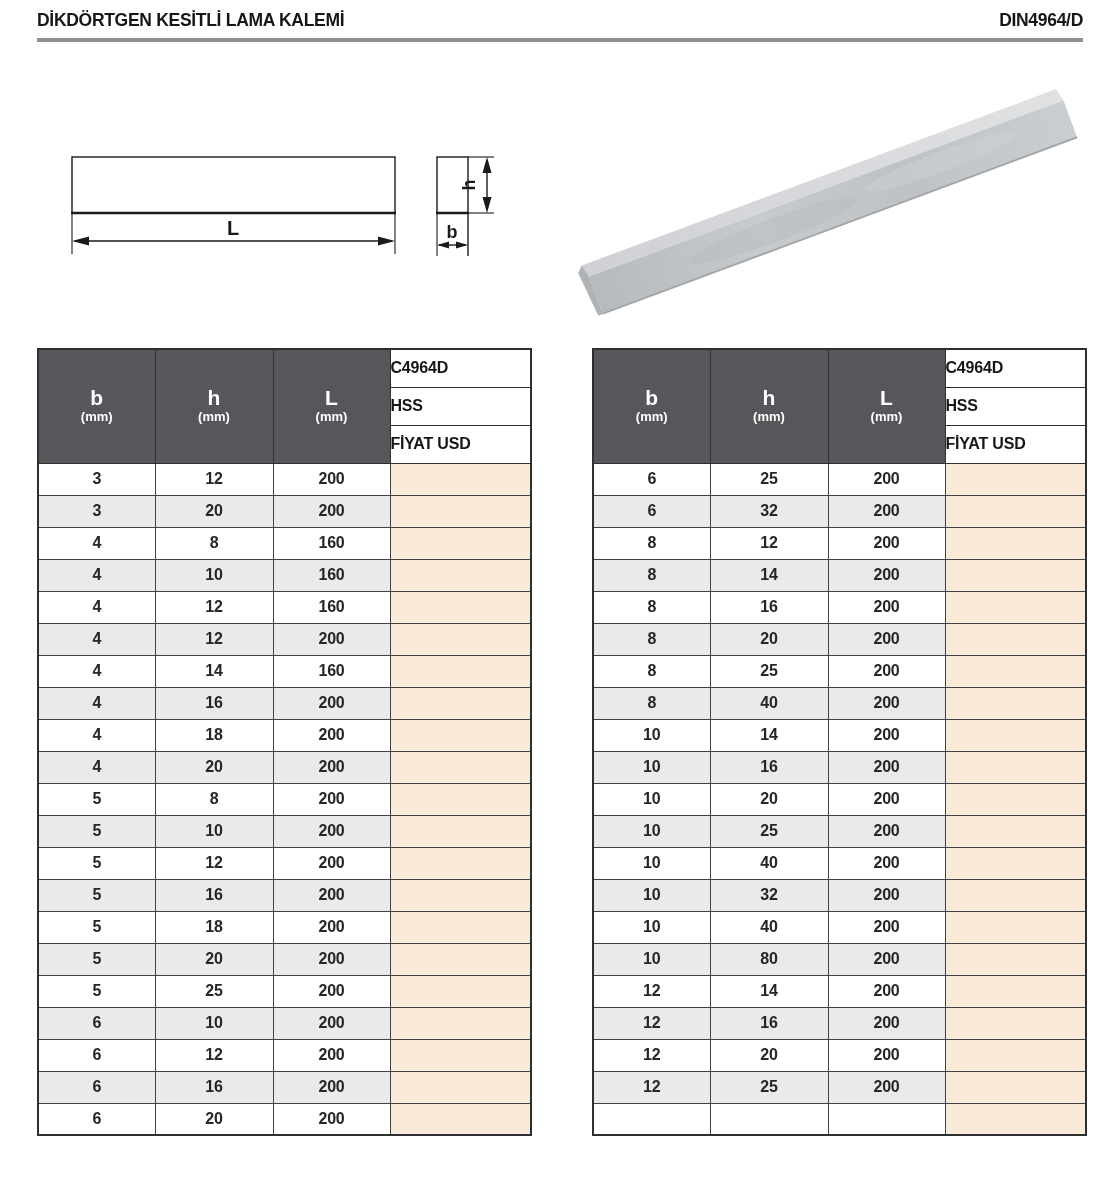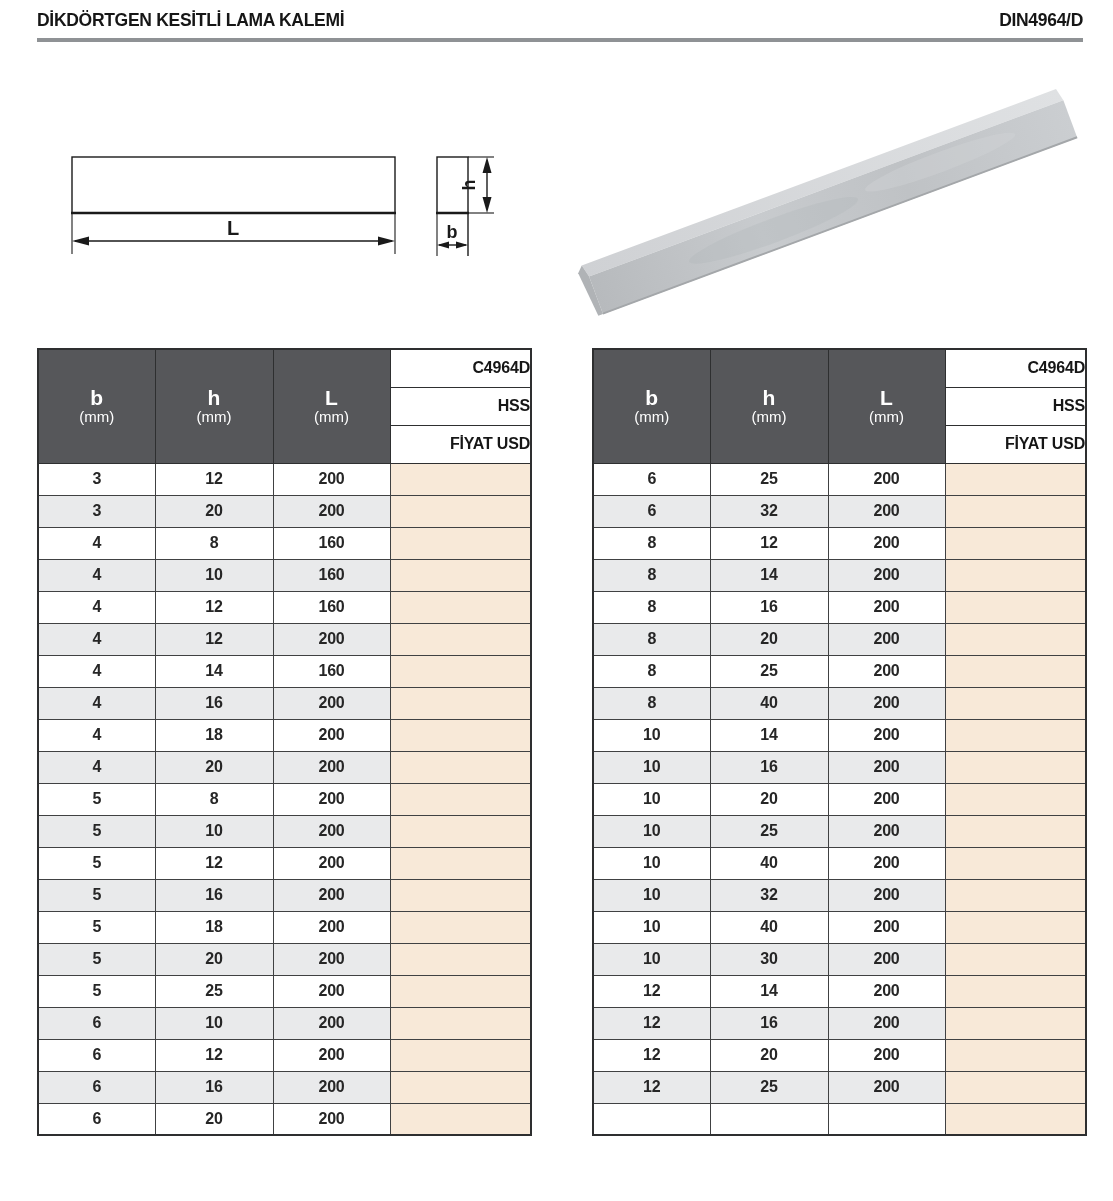--- a/index.html
+++ b/index.html
@@ -39,27 +39,27 @@
   col.c-b { width:117px; } col.c-h { width:118px; }
   col.c-l { width:117px; } col.c-p { width:141px; }
 
   th.dim {
     background:#56575a; color:#fff;
     border:1.5px solid #2e2f30;
     vertical-align:middle; text-align:center;
     height:114px;
   }
   .dim-label { font-size:21px; font-weight:800; line-height:20px; }
-  .dim-unit  { font-size:15px; font-weight:400; line-height:14px; margin-top:2px; }
+  .dim-unit  { font-size:13px; font-weight:700; line-height:14px; margin-top:2px; }
 
   th.ph {
     background:#fff; color:#161616;
     border:1.5px solid #2e2f30;
     font-size:16px; font-weight:800;
-    height:38px; text-align:right; vertical-align:middle;
+    height:38px; text-align:left; vertical-align:middle;
     letter-spacing:-0.2px;
   }
 
   td {
     height:32px;
     border:1.5px solid #404142;
     text-align:center; vertical-align:middle;
     font-size:16px; font-weight:700; color:#262626;
     background:#fff;
     letter-spacing:-0.2px;
@@ -418,21 +418,21 @@
               <td class="price"></td>
             </tr>
             <tr>
               <td>10</td>
               <td>40</td>
               <td>200</td>
               <td class="price"></td>
             </tr>
             <tr>
               <td>10</td>
-              <td>30</td>
+              <td>80</td>
               <td>200</td>
               <td class="price"></td>
             </tr>
             <tr>
               <td>12</td>
               <td>14</td>
               <td>200</td>
               <td class="price"></td>
             </tr>
             <tr>

